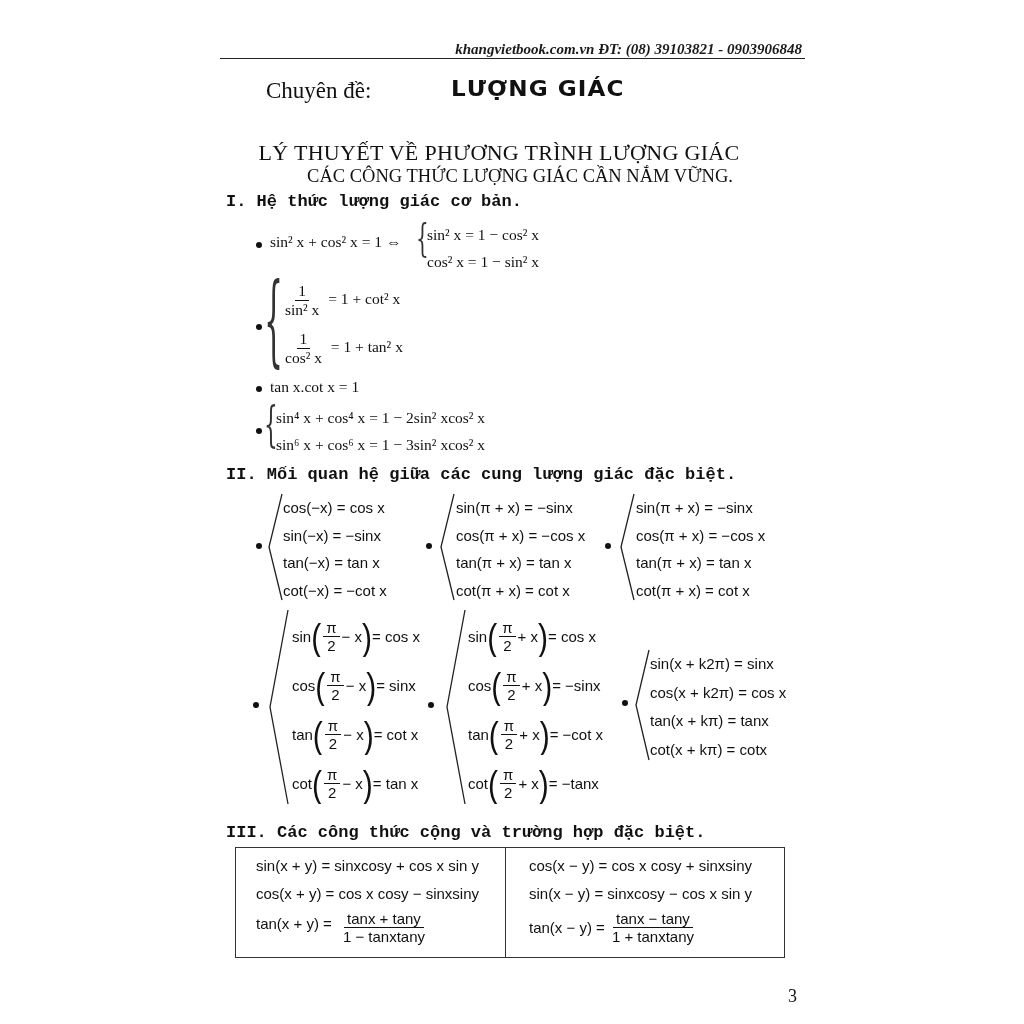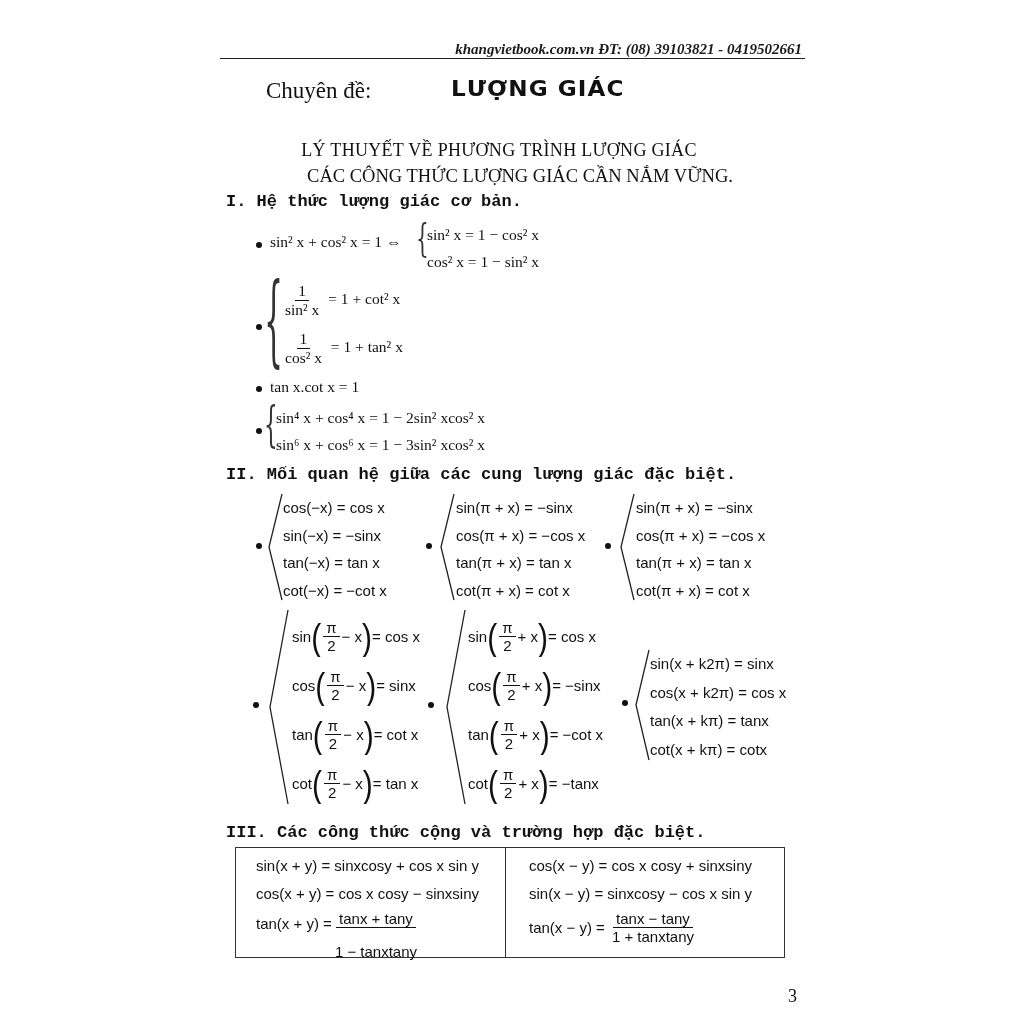--- a/index.html
+++ b/index.html
@@ -6,41 +6,41 @@
   body { width:1024px; height:1024px; position:relative; overflow:hidden; color:#111;
          font-family:"DejaVu Serif", "Liberation Serif", serif; }
   .abs { position:absolute; }
   .header-line { left:220px; top:58px; width:585px; height:0; border-top:1.6px solid #222; }
   .header-text { right:222px; top:41px; font-family:"Liberation Serif", serif; font-style:italic; font-weight:bold;
                  font-size:15px; color:#1a1a1a; white-space:nowrap; }
   .topic-label { left:226px; top:78px; font-family:"Liberation Serif", serif; font-size:23px;margin-left:40px; }
   .topic-title { left:451px; top:76px; font-family:"DejaVu Sans", sans-serif; font-weight:bold;
                  font-size:22px; letter-spacing:1px; transform:scaleX(1.05); transform-origin:left; }
   .main-title { left:0; width:988px; top:140px; text-align:center; font-family:"Liberation Serif", serif;
-                font-size:18px; letter-spacing:0.3px; padding-left:10px; box-sizing:border-box; }
+                font-size:22px; letter-spacing:0.3px; padding-left:10px; box-sizing:border-box; }
   .sub-title { left:0; width:1024px; top:166px; text-align:center; font-family:"Liberation Serif", serif;
                font-size:18.5px; padding-left:16px; box-sizing:border-box; }
   .section-heading { font-family:Liberation Mono, monospace; font-weight:bold; font-size:17px; white-space:nowrap; }
   .math { font-family:"Liberation Serif", serif; font-size:15.5px; white-space:nowrap; }
   .math2 { font-family:"Liberation Sans", sans-serif; font-size:15px; white-space:nowrap; }
   .bullet { width:6px; height:6px; background:#111; border-radius:50%; }
   .brace { font-family:"DejaVu Serif", serif; font-weight:lighter; color:#333; }
   .sys { display:flex; flex-direction:column; }
   .frac { display:inline-flex; flex-direction:column; align-items:center; vertical-align:middle; margin:0 2px; }
   .frac .num { border-bottom:1px solid #111; padding:0 3px; line-height:1.15; }
   .frac .den { padding:0 3px; line-height:1.15; }
   .big-paren { font-size:30px; font-weight:lighter; vertical-align:middle; line-height:1; transform:scaleY(1.25); display:inline-block; }
   .table-box { left:235px; top:847px; width:550px; height:111px; border:1.5px solid #333; box-sizing:border-box; }
   .table-divider { left:505px; top:847px; width:0; height:111px; border-left:1.5px solid #333; }
   .page-num { left:788px; top:986px; font-family:"Liberation Serif", serif; font-size:18px; }
 </style>
 </head>
 <body>
 
-<div class="abs header-text">khangvietbook.com.vn  ĐT: (08) 39103821 - 0419502661</div>
+<div class="abs header-text">khangvietbook.com.vn  ĐT: (08) 39103821 - 0903906848</div>
 <div class="abs header-line"></div>
 
 <div class="abs topic-label">Chuyên đề:</div>
 <div class="abs topic-title">LƯỢNG GIÁC</div>
 
 <div class="abs main-title">LÝ THUYẾT VỀ PHƯƠNG TRÌNH LƯỢNG GIÁC</div>
 <div class="abs sub-title">CÁC CÔNG THỨC LƯỢNG GIÁC CẦN NẮM VỮNG.</div>
 
 <div class="abs section-heading" style="left:226px; top:192px;">I.  Hệ thức lượng giác cơ bản.</div>
 
@@ -230,21 +230,21 @@
 <div class="abs section-heading" style="left:226px; top:823px;">III. Các công thức cộng và trường hợp đặc biệt.</div>
 
 <div class="abs table-box"></div>
 <div class="abs table-divider"></div>
 
 <div class="abs math2" style="left:256px; top:852px; line-height:28px;">
   <div>sin(x + y) = sinxcosy + cos x sin y</div>
   <div>cos(x + y) = cos x cosy − sinxsiny</div>
   <div style="display:flex; margin-top:2px;">
     <span>tan(x + y) =</span>
-    <span class="frac" style="margin-left:0;gap:15px;">
+    <span class="frac" style="margin-left:8px;">
       <span class="num">tanx + tany</span>
       <span class="den">1 − tanxtany</span>
     </span>
   </div>
 </div>
 
 <div class="abs math2" style="left:529px; top:852px; line-height:28px;">
   <div>cos(x − y) = cos x cosy + sinxsiny</div>
   <div>sin(x − y) = sinxcosy − cos x sin y</div>
   <div style="display:flex; align-items:center; margin-top:2px;">

